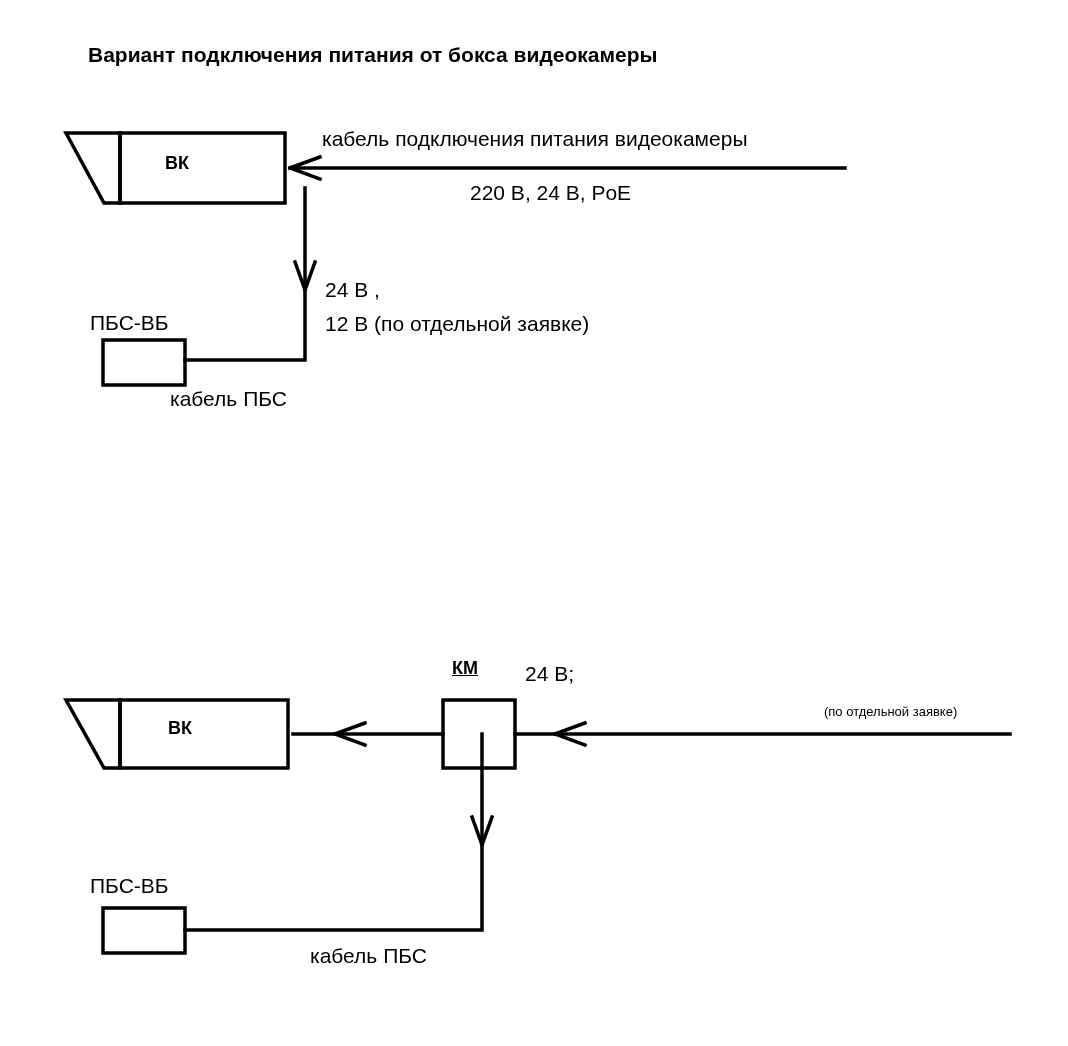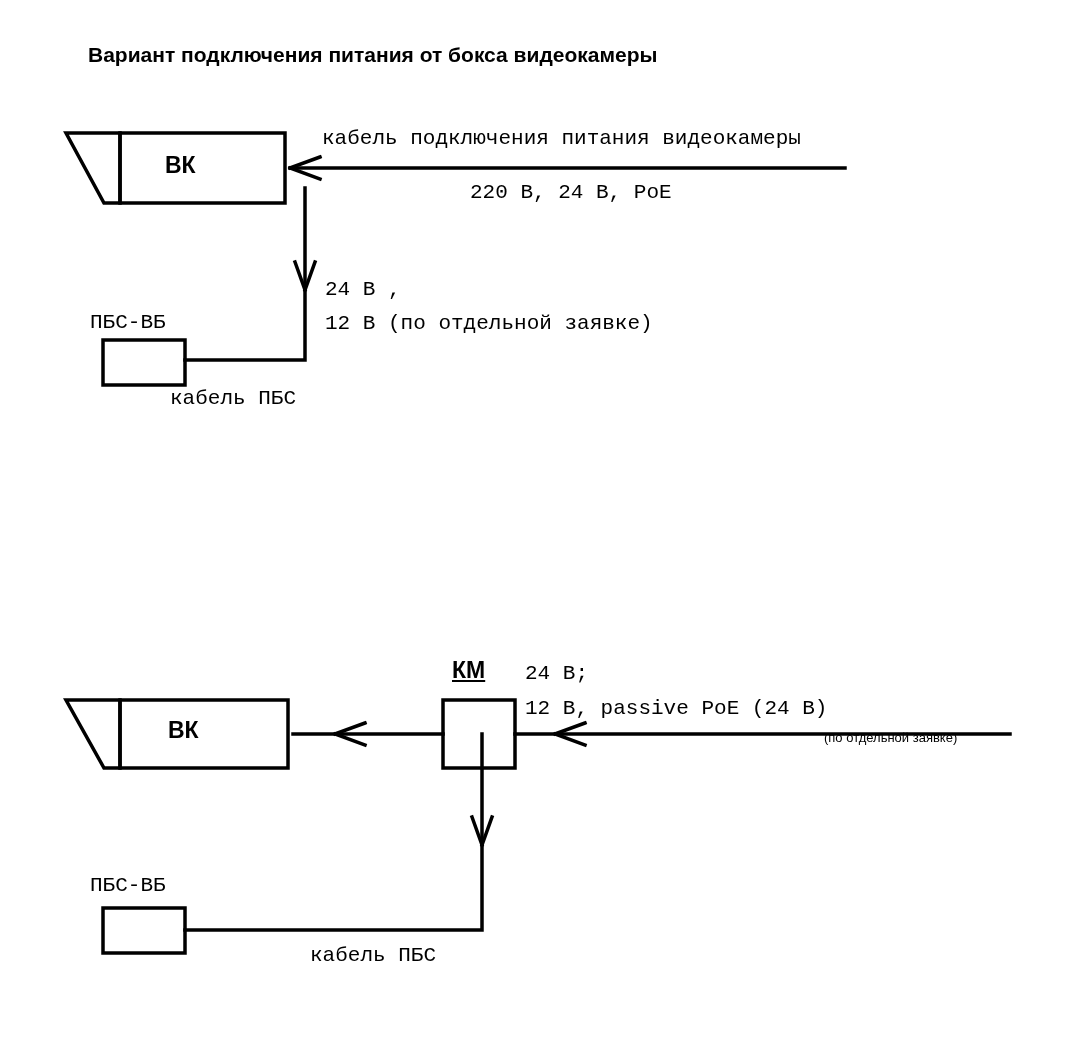--- a/index.html
+++ b/index.html
@@ -30,29 +30,27 @@
   .title {
     font-size: 21px;
     font-weight: bold;
   }
   .title2 {
     font-size: 21px;
     font-weight: normal;
   }
   .lbl {
     font-size: 21px;
-    font-family: Liberation Mono, monospace;
   }
   .lbl-bold {
-    font-size: 23px;
+    font-size: 18px;
     font-weight: bold;
   }
   .lbl-small {
     font-size: 13px;
-    margin-top: 26px;
   }
   svg.diagram {
     position: absolute;
     left: 0;
     top: 0;
     width: 1068px;
     height: 1046px;
   }
 </style>
 </head>
@@ -110,21 +108,20 @@
 
   <div class="txt lbl" style="left:170px; top:388px;">кабель ПБС</div>
 
 
   <div class="txt lbl-bold" style="left:168px; top:719px;">ВК</div>
 
   <div class="txt lbl-bold" style="left:452px; top:659px;text-decoration:underline;">КМ</div>
 
   <div class="txt lbl" style="left:525px; top:663px;">24 В;</div>
 
-  <div class="txt lbl" style="left:525px; top:698px;">12 В, passive PoE (24 В)</div>
 
   <div class="txt lbl-small" style="left:824px; top:705px;">(по отдельной заявке)</div>
 
   <div class="txt lbl" style="left:90px; top:875px;">ПБС-ВБ</div>
 
   <div class="txt lbl" style="left:310px; top:945px;">кабель ПБС</div>
 
 </div>
 
 </body></html>

